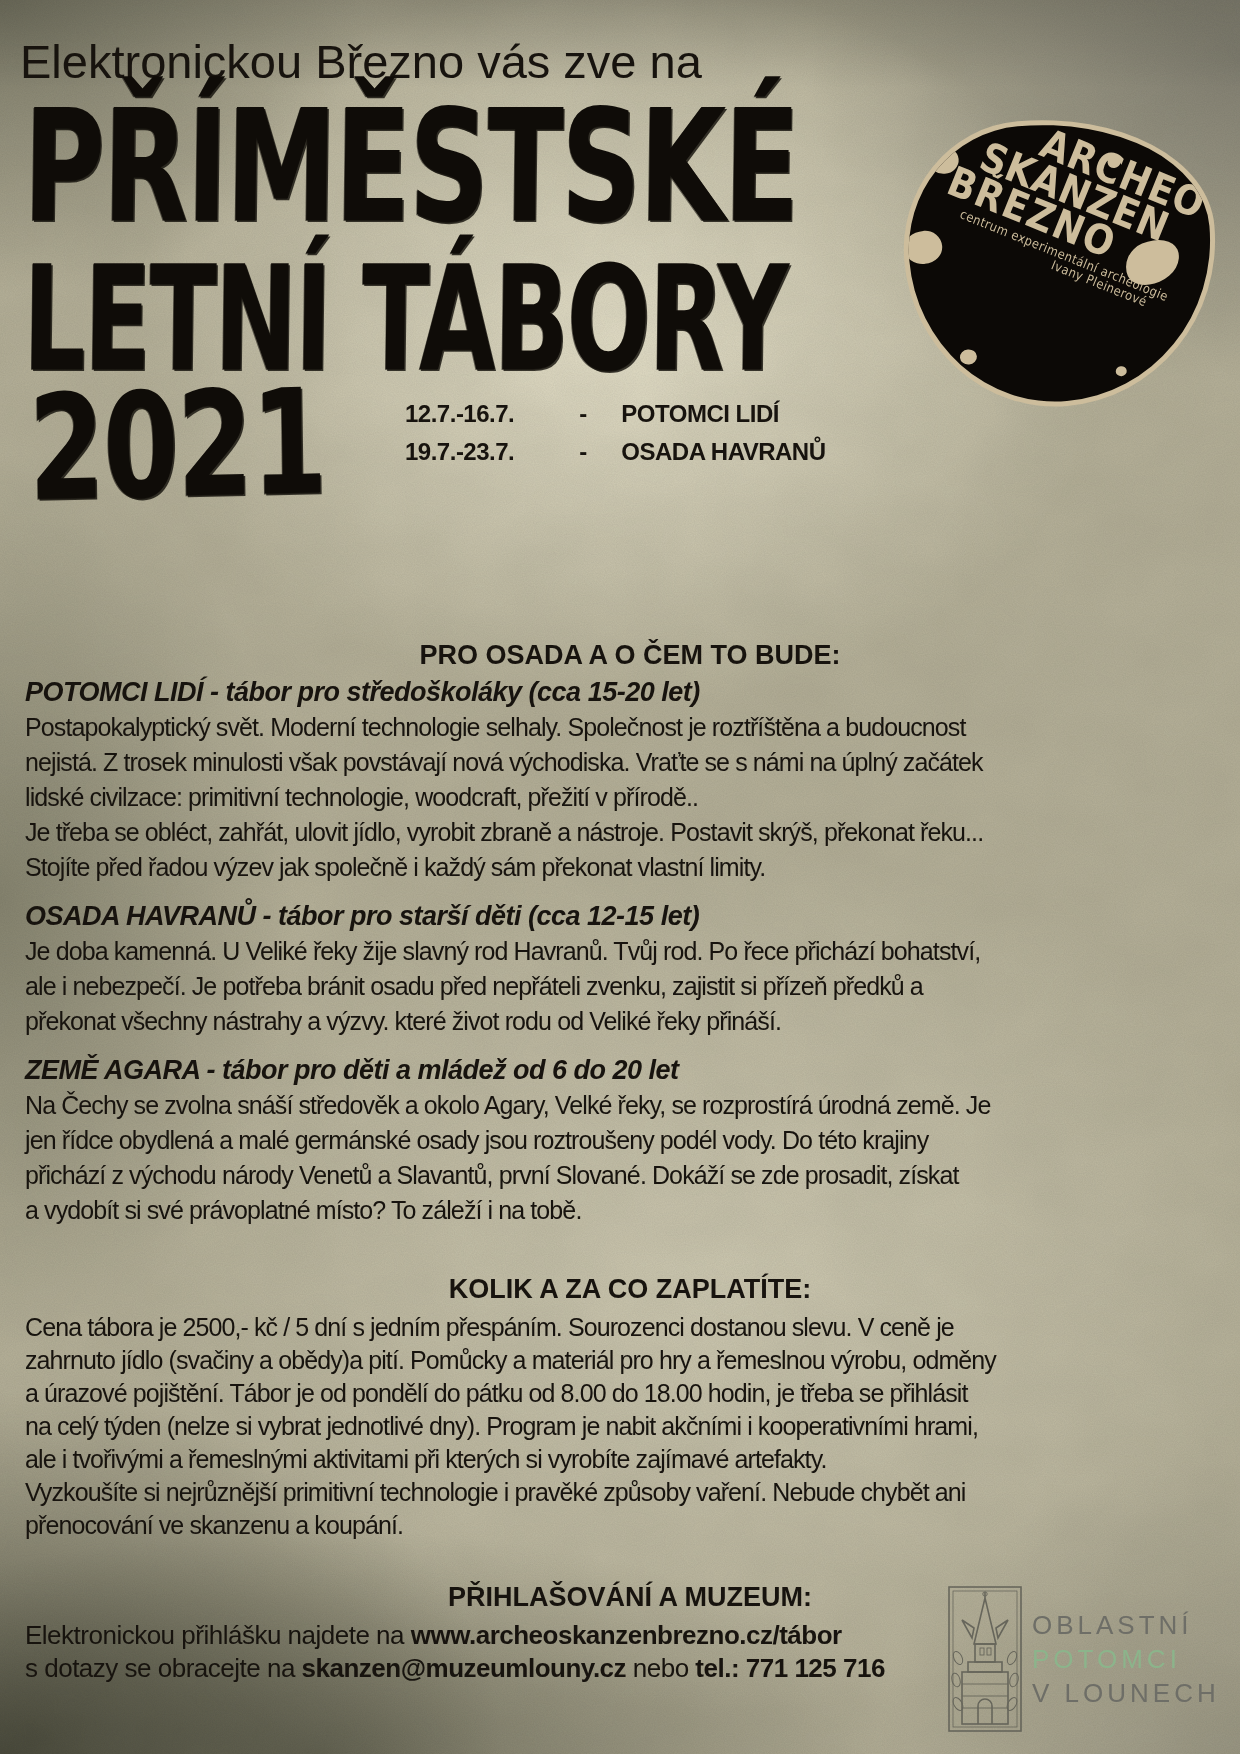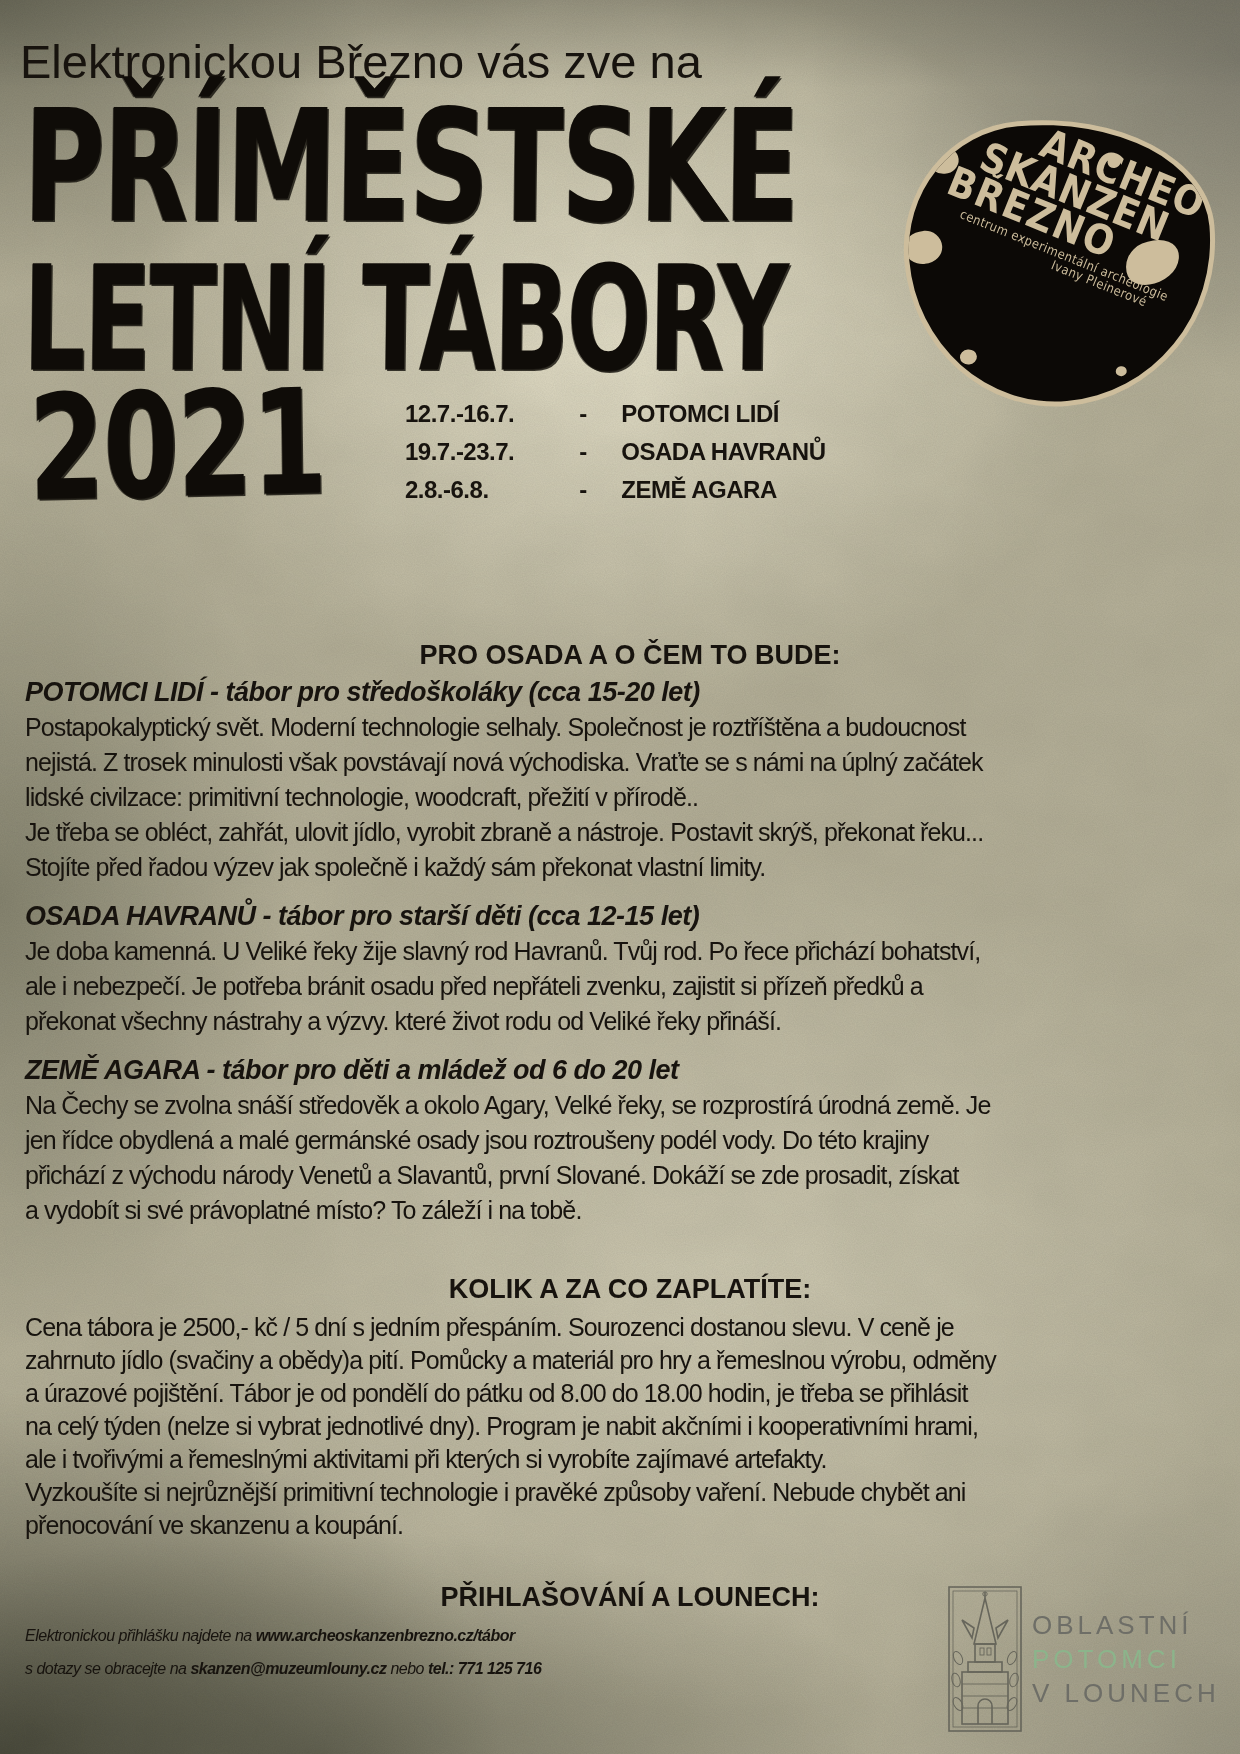--- a/index.html
+++ b/index.html
@@ -54,21 +54,21 @@
   .als1{font-size:13px;font-weight:normal;margin-top:0px;margin-left:10px;letter-spacing:0.5px;}
   .als2{font-size:13px;font-weight:normal;margin-left:128px;letter-spacing:0.5px;}
 
   .content{left:25px;top:638px;width:1210px;font-size:25px;line-height:35px;letter-spacing:-0.9px;}
   .h-center{font-size:27px;font-weight:bold;text-align:center;letter-spacing:0;margin:0 0 2px 0;}
   .h-sec{font-size:27px;font-weight:bold;font-style:italic;letter-spacing:-0.5px;margin:0;}
   .body{margin:0 0 14px 0;white-space:pre-line;}
   .pricing-h{margin-top:44px;margin-bottom:4px;}
   .pricing-b{line-height:33px;margin-bottom:0;}
   .contact-h{margin-top:38px;margin-bottom:4px;}
-  .contact-line{font-size:16px;line-height:33px;letter-spacing:-0.5px;font-style:italic;}
+  .contact-line{font-size:26px;line-height:33px;letter-spacing:-0.5px;}
   .b{font-weight:bold;}
 
   
   .tower{left:948px;top:1586px;}
   .mtxt{left:1032px;top:1608px;line-height:34px;font-size:26px;letter-spacing:4px;}
   .m-gray{color:#6e6e67;}
   .m-green{color:#8cb48b;}
 </style>
 </head>
 <body>
@@ -96,25 +96,20 @@
   <div class="layer dates">
     <div>
       <span class="c-date">12.7.-16.7.</span>
       <span class="c-dash">-</span>
       <span>POTOMCI LIDÍ</span>
     </div>
     <div>
       <span class="c-date">19.7.-23.7.</span>
       <span class="c-dash">-</span>
       <span>OSADA HAVRANŮ</span>
-    </div>
-    <div>
-      <span class="c-date">2.8.-6.8.</span>
-      <span class="c-dash">-</span>
-      <span>ZEMĚ AGARA</span>
     </div>
   </div>
 
   <div class="layer alogo">
     <span class="hole hole1"></span>
     <span class="hole hole2"></span>
     <span class="hole hole3"></span>
     <span class="hole hole4"></span>
     <span class="hole hole5"></span>
     <span class="hole hole6"></span>
@@ -156,21 +151,21 @@
 
     <div class="h-center pricing-h">KOLIK A ZA CO ZAPLATÍTE:</div>
     <p class="body pricing-b">Cena tábora je 2500,- kč / 5 dní s jedním přespáním. Sourozenci dostanou slevu. V ceně je
 zahrnuto jídlo (svačiny a obědy)a pití. Pomůcky a materiál pro hry a řemeslnou výrobu, odměny
 a úrazové pojištění. Tábor je od pondělí do pátku od 8.00 do 18.00 hodin, je třeba se přihlásit
 na celý týden (nelze si vybrat jednotlivé dny). Program je nabit akčními i kooperativními hrami,
 ale i tvořivými a řemeslnými aktivitami při kterých si vyrobíte zajímavé artefakty.
 Vyzkoušíte si nejrůznější primitivní technologie i pravěké způsoby vaření. Nebude chybět ani
 přenocování ve skanzenu a koupání.</p>
 
-    <div class="h-center contact-h">PŘIHLAŠOVÁNÍ A LOUNECH:</div>
+    <div class="h-center contact-h">PŘIHLAŠOVÁNÍ A MUZEUM:</div>
     <div class="contact-line">
       <span>Elektronickou přihlášku najdete na </span><span class="b">www.archeoskanzenbrezno.cz/tábor</span>
     </div>
     <div class="contact-line">
       <span>s dotazy se obracejte na </span><span class="b">skanzen@muzeumlouny.cz</span><span>  nebo </span><span class="b">tel.: 771 125 716</span>
     </div>
   </div>
 
   <svg class="layer tower" width="76" height="148" viewBox="0 0 76 148" fill="none" stroke="#57574f" stroke-width="1.6" opacity="0.8">
     <rect x="1" y="1" width="72" height="144"></rect>

